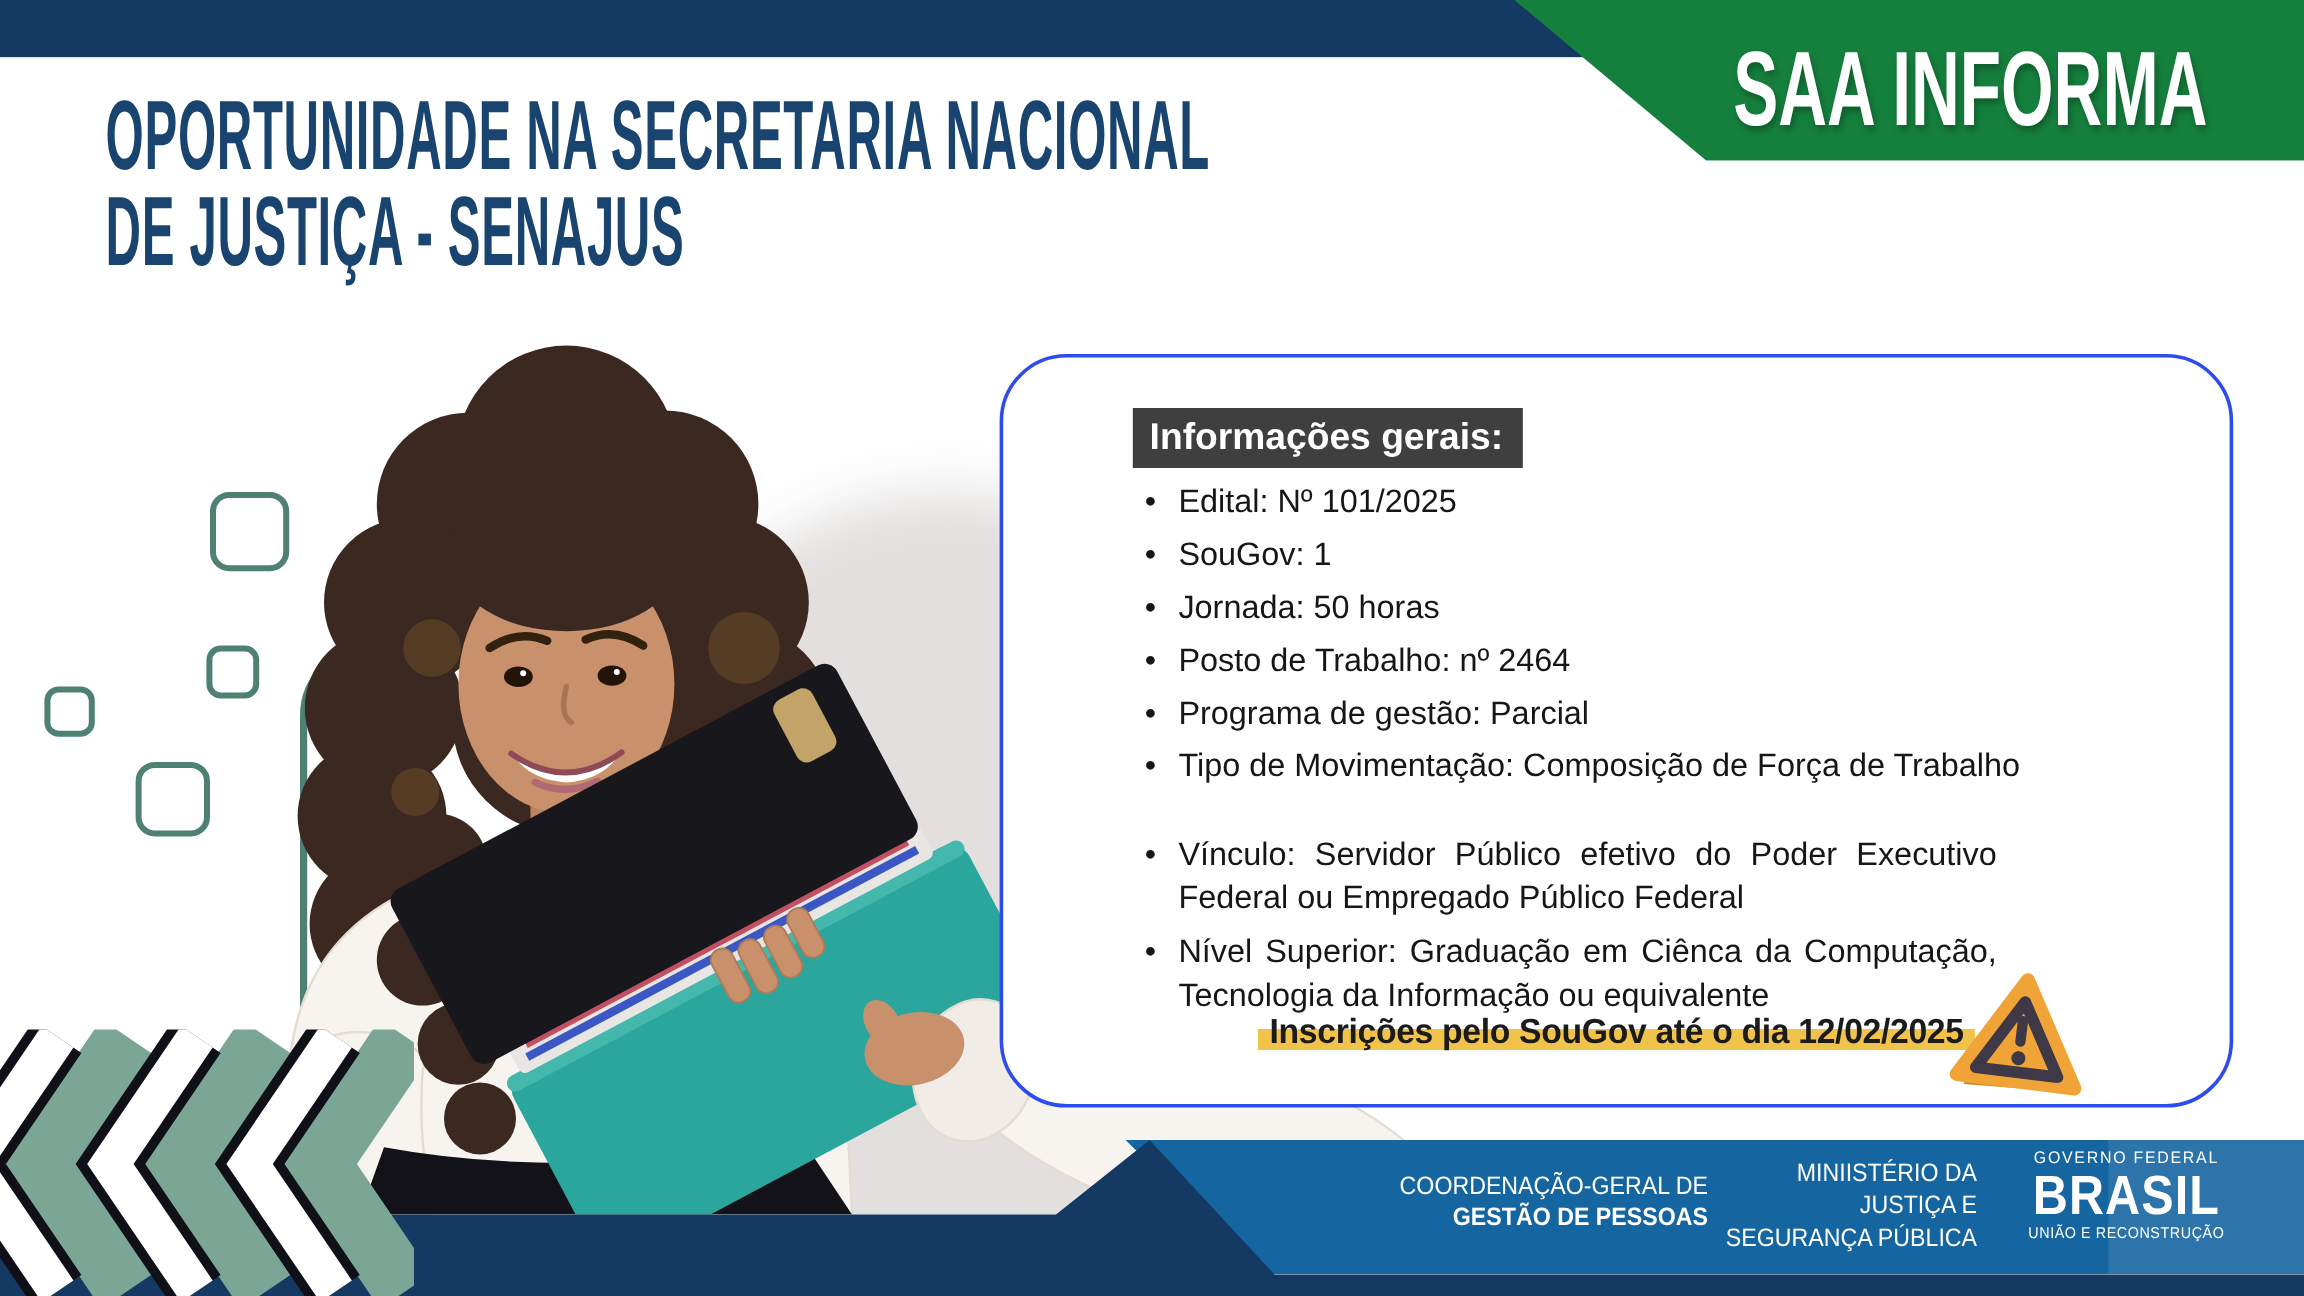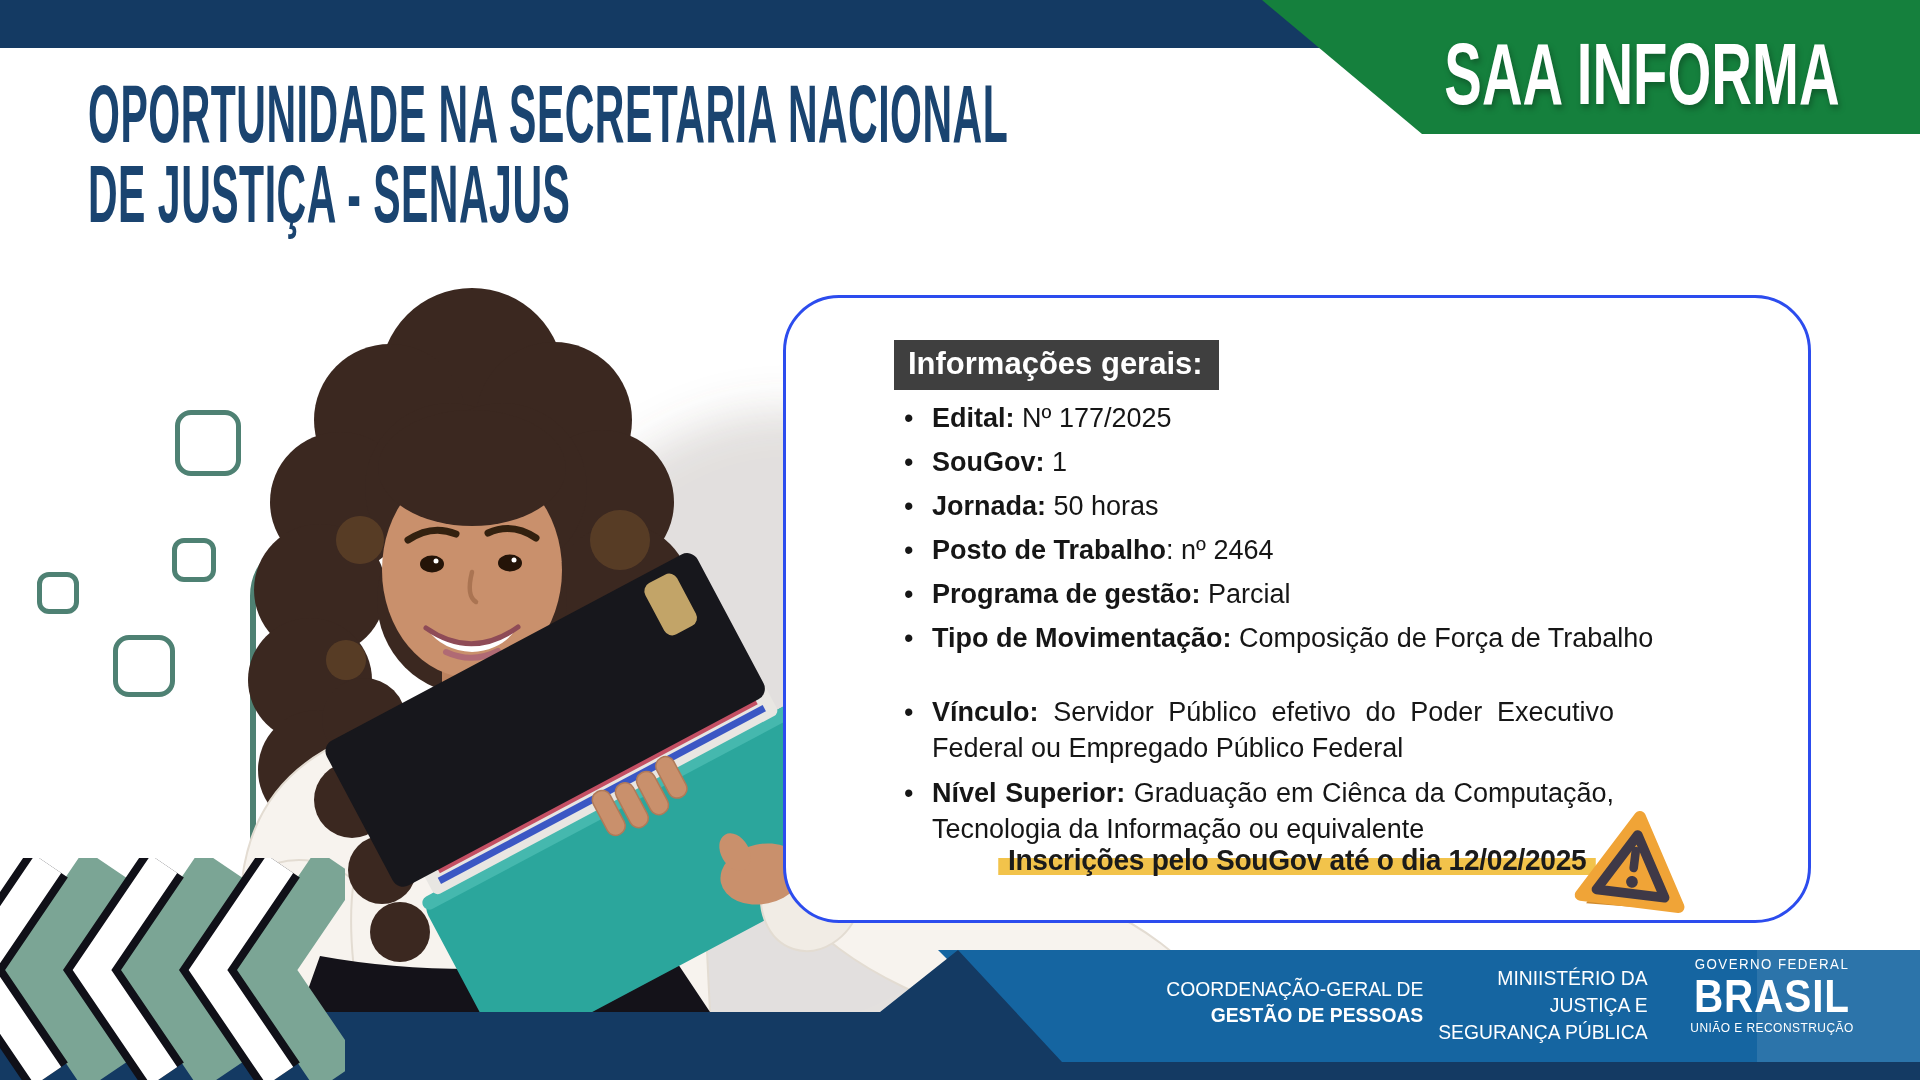--- a/index.html
+++ b/index.html
@@ -34,40 +34,40 @@
 
   
   .sq{border:5px solid #4e8173;border-radius:16px;background:transparent;}
   .photo-frame{
     left:250px;top:538px;width:410px;height:410px;
     border:6px solid #4e8173;border-radius:58px;background:transparent;
   }
 
   
   .info-panel{
-    left:783px;top:295px;width:1022px;height:622px;
+    left:833px;top:295px;width:1022px;height:622px;
     border:3px solid #2c4cee;border-radius:56px;background:#ffffff;
   }
   .badge{
     position:absolute;left:108px;background:#3f3f3f;color:#ffffff;
     font-weight:bold;font-size:31px;padding:7px 16px 9px 14px;line-height:1.1;
   }
   .badge.b1{top:42px;}
   .badge.b2{top:338px;}
   ul.plist{position:absolute;left:112px;margin:0;padding:0;list-style:none;color:#161616;}
   ul.plist.l1{top:98px;}
   ul.plist.l2{top:396px;width:716px;}
   ul.plist li{
     position:relative;padding-left:34px;font-size:27px;line-height:44px;
   }
   ul.plist.l2 li{line-height:36px;margin-bottom:9px;text-align:justify;}
   ul.plist li::before{
     content:"•";position:absolute;left:6px;top:0;font-size:27px;color:#161616;
   }
-  ul.plist b{font-weight:bold;}
+  ul.plist b{font-weight:normal;}
   .deadline-wrap{position:absolute;left:0;width:100%;top:546px;text-align:center;}
   .deadline-text{
     display:inline-block;font-size:29px;font-weight:bold;color:#1b1b1b;
     background:linear-gradient(to bottom,transparent 42%,#f2c34b 42%,#f2c34b 94%,transparent 94%);
     padding:0 10px;letter-spacing:-0.3px;transform:scaleX(0.97);transform-origin:50% 50%;
     white-space:nowrap;
   }
   .warning-icon{left:790px;top:512px;width:118px;height:112px;transform:rotate(7deg);}
 
   
@@ -217,21 +217,21 @@
       <ellipse cx="850" cy="706" rx="215" ry="74" fill="#f7f3ee" stroke="#e3dcd2" stroke-width="2" transform="rotate(18 850 706)"></ellipse>
       <ellipse cx="662" cy="652" rx="50" ry="60" fill="#f1ece5" stroke="#e3dcd2" stroke-width="2" transform="rotate(18 662 652)"></ellipse>
       <ellipse cx="612" cy="634" rx="42" ry="30" fill="#c9906c" transform="rotate(-12 612 634)"></ellipse>
       <ellipse cx="585" cy="612" rx="14" ry="20" fill="#c9906c" transform="rotate(-30 585 612)"></ellipse>
     </g>
   </svg>
 
   <div class="abs info-panel">
     <div class="badge b1">Informações gerais:</div>
     <ul class="plist l1">
-      <li><b>Edital:</b> <span>Nº 177/2025</span></li>
+      <li><b>Edital:</b> <span>Nº 101/2025</span></li>
       <li><b>SouGov:</b> <span>1</span></li>
       <li><b>Jornada:</b> <span>50 horas</span></li>
       <li><b>Posto  de Trabalho</b><span>: nº 2464</span></li>
       <li><b>Programa de gestão:</b> <span>Parcial</span></li>
       <li><b>Tipo de Movimentação:</b> <span>Composição de Força de Trabalho</span></li>
     </ul>
     <ul class="plist l2">
       <li><b>Vínculo:</b> <span>Servidor Público efetivo do Poder Executivo Federal ou Empregado Público Federal</span></li>
       <li><b>Nível Superior:</b> <span>Graduação em Ciênca da Computação, Tecnologia da Informação ou equivalente</span></li>
     </ul>

